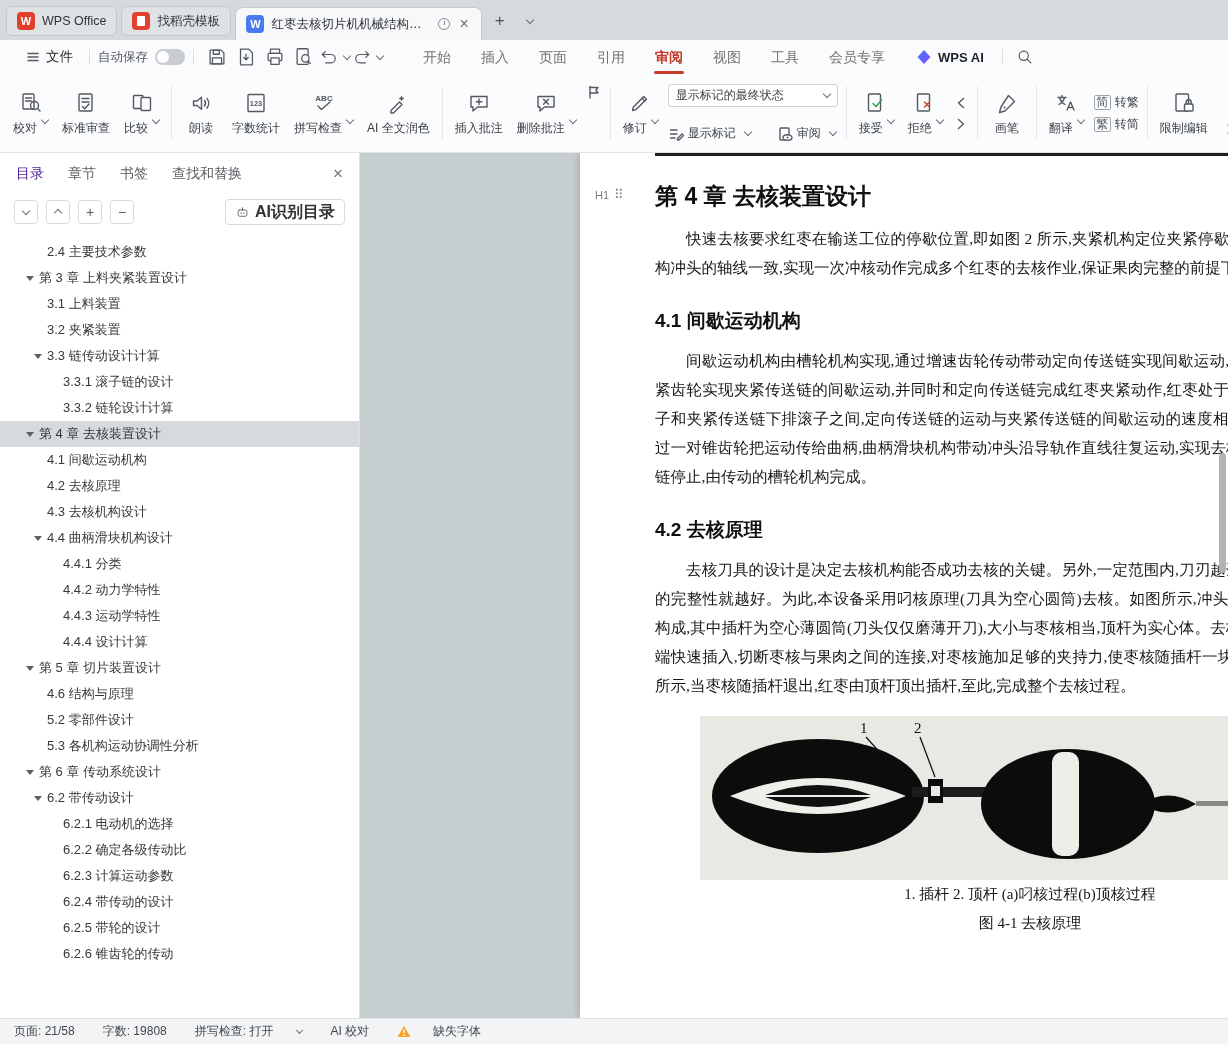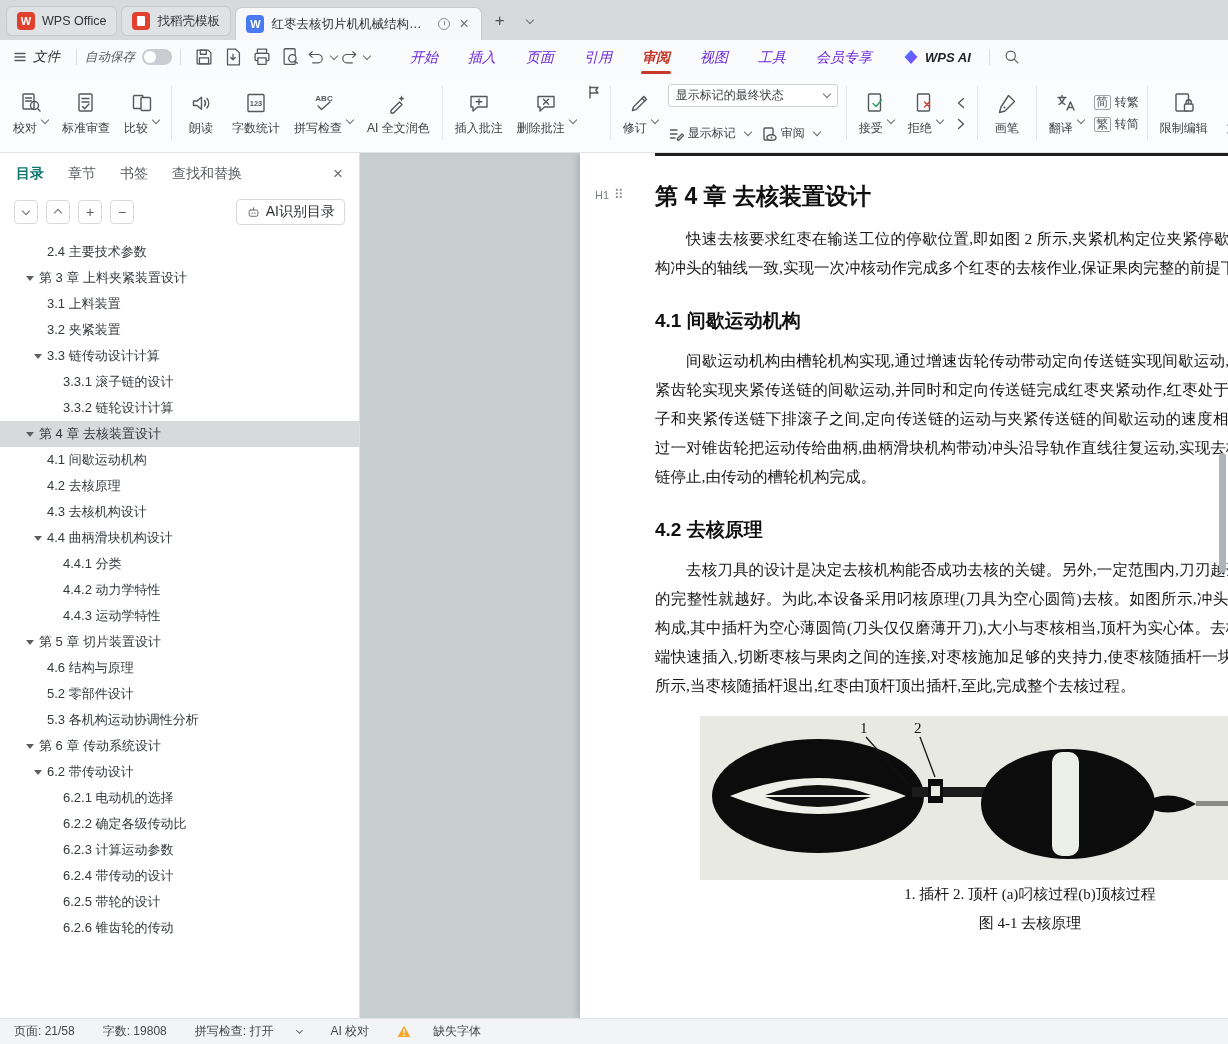--- a/index.html
+++ b/index.html
@@ -16,63 +16,63 @@
   .logo-wps { background:#e2402f; } .logo-wps::after{ content:"W"; color:#fff; font-size:11px; font-weight:bold; }
   .logo-docer { background:#e2402f; } .logo-docer::after{ content:""; width:8px; height:10px; background:#fff; border-radius:1px; }
   .logo-doc { background:#4a7af0; } .logo-doc::after{ content:"W"; color:#fff; font-size:11px; font-weight:bold; }
   .tlabel { white-space:nowrap; overflow:hidden; text-overflow:ellipsis; max-width:160px; }
   .tab-sync { width:12px; height:12px; border:1.3px solid #8a8e92; border-radius:50%; position:relative; flex:none; }
   .tab-sync::after { content:""; position:absolute; left:4.2px; top:2px; width:1.5px; height:4px; background:#8a8e92; }
   .tab-close { color:#6f7377; font-size:16px; line-height:1; padding:0 2px; }
   .tb-btn { width:24px; height:24px; margin:0 2px 7px 2px; display:grid; place-items:center; color:#4d5155; font-size:17px; border-radius:4px; }
 
   
-  .menubar { height:34px; background:#fafbfc; display:flex; align-items:center; padding:0 5px; flex:none;font-style:italic; }
+  .menubar { height:34px; background:#fafbfc; display:flex; align-items:center; padding:0 18px; flex:none; }
   .file-btn { display:flex; align-items:center; gap:6px; font-size:13.5px; color:#2b2e31; padding:0 8px; height:26px; }
   .vsep { width:1px; height:16px; background:#dcdfe2; margin:0 8px; }
   .autosave { display:flex; align-items:center; gap:7px; font-size:12.5px; color:#55595e; }
   .toggle { width:30px; height:16px; border-radius:9px; background:#c9cdd1; position:relative; display:inline-block; }
   .toggle::after { content:""; position:absolute; left:2px; top:2px; width:12px; height:12px; border-radius:50%; background:#fff; }
   .qbtn { width:27px; height:26px; display:grid; place-items:center; border-radius:4px; margin:0 1px; }
   .qgroup { display:flex; align-items:center; margin:0 1px; }
   .mitems { display:flex; align-items:center; margin-left:24px; }
-  .mitem { padding:0 15px; font-size:14px; color:#6d28d9; height:34px; line-height:34px; position:relative; }
+  .mitem { padding:0 15px; font-size:14px; color:#737373; height:34px; line-height:34px; position:relative; }
   .mitem.active { color:#c5392a; font-weight:bold; }
   .mitem.active::after { content:""; position:absolute; left:14px; right:14px; bottom:0; height:3px; border-radius:2px; background:#c5392a; }
   .wps-ai { display:flex; align-items:center; gap:6px; font-size:13px; font-weight:bold; color:#1f2329; padding:0 10px; margin-left:6px; }
   svg.ic { stroke:#55595e; fill:none; stroke-width:1.4; stroke-linecap:round; stroke-linejoin:round; }
 
   
   .ribbon { height:79px; background:#fbfcfd; border-bottom:1px solid #e1e4e6; display:flex; align-items:stretch; padding:0 6px; overflow:hidden; flex:none; }
   .rgroup { display:flex; align-items:stretch; }
   .rdiv { width:1px; background:#e5e8ea; margin:12px 5px; flex:none; }
   .rb { display:flex; flex-direction:column; align-items:center; justify-content:center; padding:5px 7px 6px; border-radius:4px; min-width:48px; }
   .ric { height:28px; display:grid; place-items:center; }
   .rlb { font-size:12px; color:#3d4145; margin-top:3px; white-space:nowrap; display:flex; }
   .minicol { display:flex; flex-direction:column; justify-content:center; gap:5px; padding:0 3px; }
   .minicol.top { justify-content:flex-start; padding-top:10px; }
-  .minirow { display:flex; gap:10px;margin-top:13px; }
+  .minirow { display:flex; gap:26px;margin-top:13px; }
   .minibtn { display:flex; align-items:center; gap:4px; font-size:12px; color:#3d4145; white-space:nowrap; }
   .cchar { font-size:12px; color:#55595e; border:1px solid #9fa4a8; border-radius:2px; padding:0 1.5px; line-height:13px; }
   .rselect { width:170px; height:23px; border:1px solid #cfd3d6; background:#fff; border-radius:3px; display:flex; align-items:center; justify-content:space-between; padding:0 7px; font-size:12px; color:#3d4145; white-space:nowrap; }
   .chv { display:inline-block; width:6px; height:6px; border-right:1.2px solid #6b6f74; border-bottom:1.2px solid #6b6f74; transform:rotate(45deg); margin-left:5px; margin-top:-3px; flex:none; }
   .chu { transform:rotate(225deg); margin-top:3px; }
 
   
   .main { flex:1; display:flex; min-height:0; }
 
   
   .sidebar { width:360px; background:#fff; border-right:1px solid #dde0e2; display:flex; flex-direction:column; flex:none; }
   .sb-head { height:42px; display:flex; align-items:center; gap:24px; padding:0 16px; font-size:14px; flex:none; }
   .stab { color:#585c60; }
-  .stab.active { color:#0f766e; font-weight:bold; }
+  .stab.active { color:#4c1d95; font-weight:normal; }
   .sb-close { margin-left:auto; color:#6b6f73; font-size:17px; }
   .sb-ctrl { display:flex; align-items:center; gap:8px; padding:4px 14px 10px; flex:none; }
   .sq { width:24px; height:24px; border:1px solid #d7dadd; border-radius:4px; display:grid; place-items:center; background:#fff; color:#55595e; font-size:14px; line-height:1; }
-  .ai-btn { margin-left:auto; height:26px; border:1px solid #d7dadd; border-radius:4px; display:flex; align-items:center; gap:5px; padding:0 9px; font-size:14px; color:#2f3235; background:#fff; }
+  .ai-btn { margin-left:auto; height:26px; border:1px solid #d7dadd; border-radius:4px; display:flex; align-items:center; gap:5px; padding:0 9px; font-size:16px; color:#2f3235; background:#fff;font-weight:bold; }
   .toc { flex:1; overflow:hidden; padding-top:4px; font-size:13px; color:#35393d; }
   .trow { height:26px; display:flex; align-items:center; white-space:nowrap; }
   .trow.lv0 { padding-left:26px; } .trow.lv1 { padding-left:34px; } .trow.lv2 { padding-left:50px; }
   .trow.sel { background:#d6dadd; }
   .tri { width:13px; height:100%; position:relative; flex:none; }
   .tri:not(.empty)::after { content:""; position:absolute; left:0; top:50%; margin-top:-2px; border-left:4px solid transparent; border-right:4px solid transparent; border-top:5px solid #5c6064; }
 
   
   .workspace { flex:1; position:relative; overflow:hidden; background:#c7ced0;padding-left:13px; }
   .page { position:absolute; left:220px; top:0; width:850px; height:100%; background:#fff; box-shadow:0 0 8px rgba(0,0,0,.25); padding:20px 75px 0; }
@@ -575,20 +575,24 @@
             <span>4.4.1 分类</span>
           </div>
           <div class="trow lv2">
             <span class="tri empty"></span>
             <span>4.4.2 动力学特性</span>
           </div>
           <div class="trow lv2">
             <span class="tri empty"></span>
             <span>4.4.3 运动学特性</span>
           </div>
+          <div class="trow lv2">
+            <span class="tri empty"></span>
+            <span>4.4.4 设计计算</span>
+          </div>
           <div class="trow lv0">
             <span class="tri"></span>
             <span>第 5 章 切片装置设计</span>
           </div>
           <div class="trow lv1">
             <span class="tri empty"></span>
             <span>4.6 结构与原理</span>
           </div>
           <div class="trow lv1">
             <span class="tri empty"></span>

